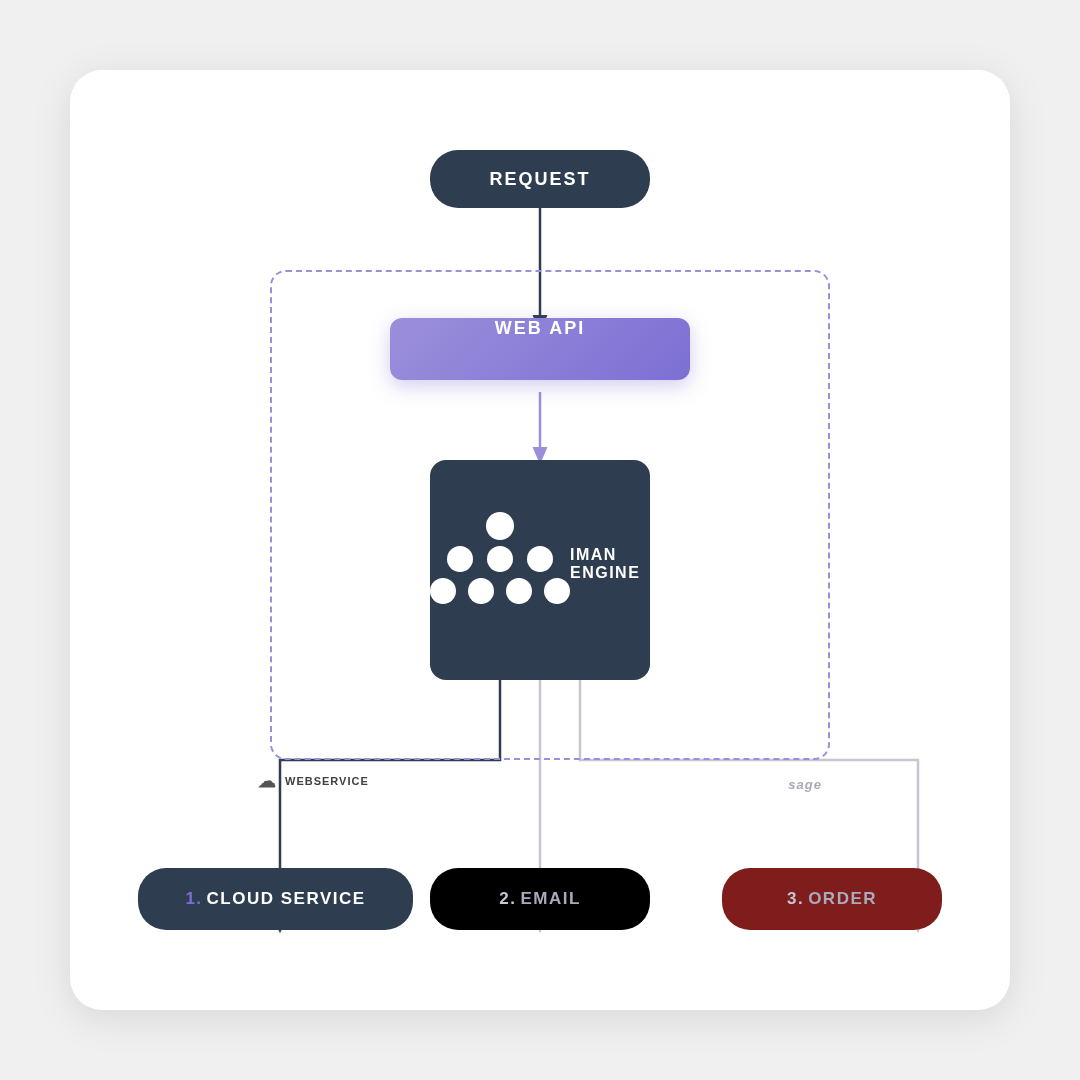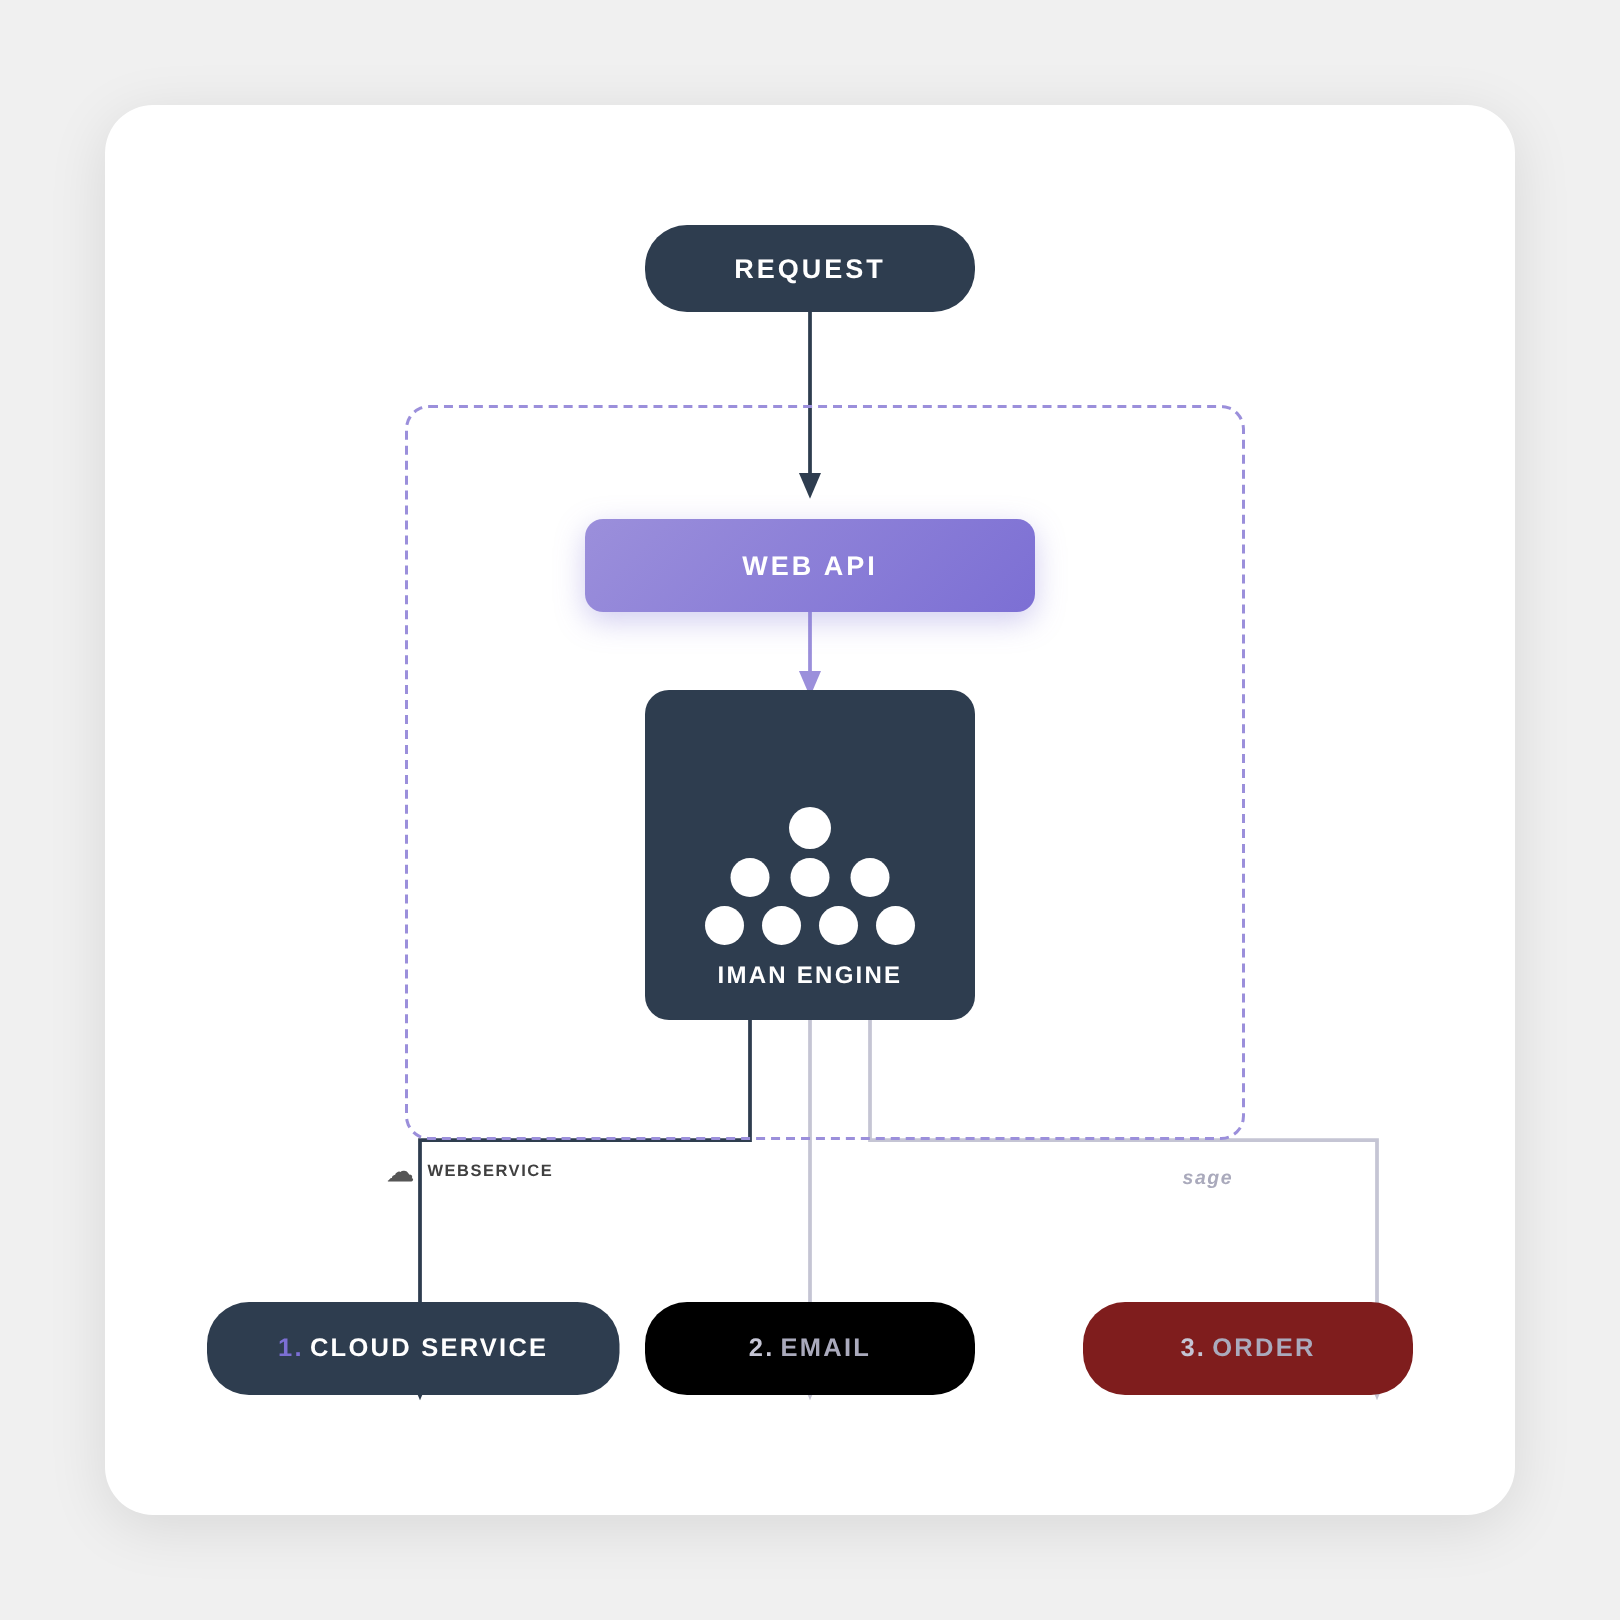--- a/index.html
+++ b/index.html
@@ -53,48 +53,48 @@
       width: 560px;
       height: 490px;
       border: 2.5px dashed #9b8fdb;
       border-radius: 16px;
     }
     
     .webapi-box {
       position: absolute;
       left: 50%;
       transform: translateX(-50%);
-      top: 276px;
+      top: 248px;
       background: linear-gradient(135deg, #9b8fdb 0%, #7c6fd4 100%);
       border-radius: 12px;
       width: 300px;
       height: 62px;
       display: flex;
-      align-items: center;
+      align-items: flex-start;
       justify-content: center;
       box-shadow: 0 6px 20px rgba(124,111,212,0.35);
     }
     .webapi-box span {
       color: #ffffff;
       font-size: 18px;
       font-weight: 700;
       letter-spacing: 2px;
     }
     
     .iman-box {
       position: absolute;
       left: 50%;
       transform: translateX(-50%);
       top: 390px;
       background: #2e3d4f;
       border-radius: 16px;
       width: 220px;
       height: 220px;
       display: flex;
-      flex-direction: column;
+      flex-direction: row;
       align-items: center;
       justify-content: flex-end;
       padding-bottom: 20px;
     }
     .iman-box .engine-label {
       color: #ffffff;
       font-size: 16px;
       font-weight: 700;
       letter-spacing: 1.5px;
       margin-top: 8px;

